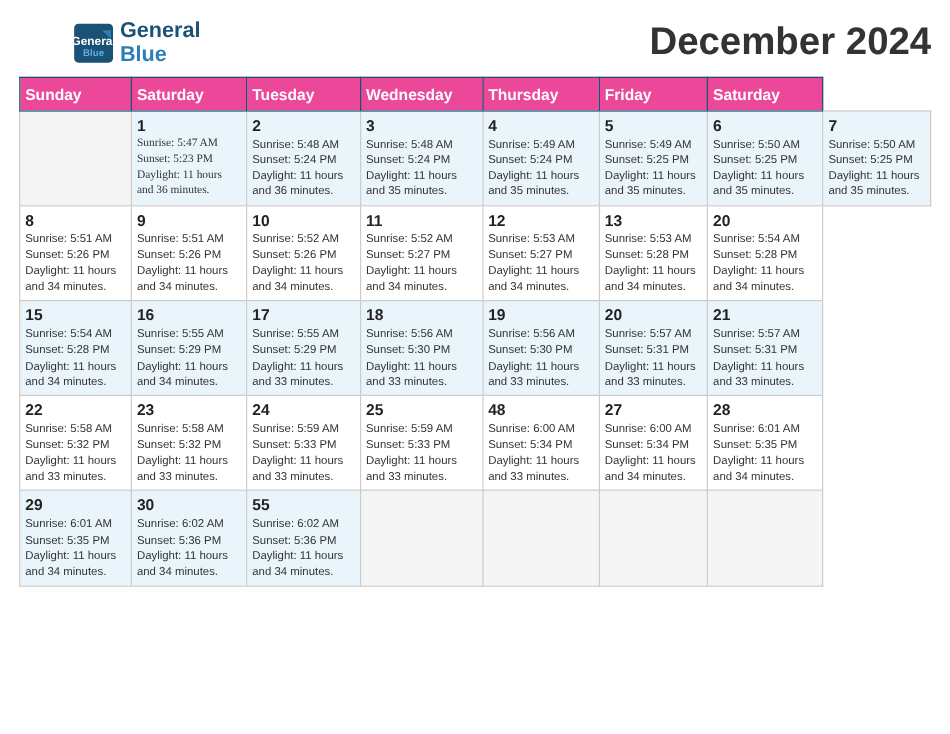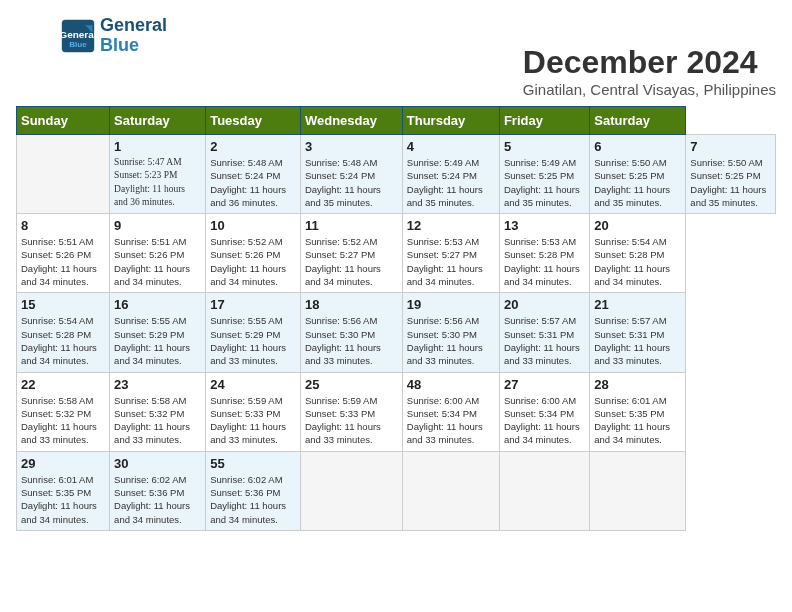--- a/index.html
+++ b/index.html
@@ -29,39 +29,38 @@
     }
     .logo-text span {
       color: #2980b9;
     }
     .logo-icon {
       width: 36px;
       height: 36px;
       margin-right: 4px;
     }
     .title-area {
-      text-align: left;
-      margin-top: 28px;
+      text-align: center;
     }
     .month-title {
       font-size: 32px;
       font-weight: bold;
       color: #333;
     }
     .location-title {
       font-size: 15px;
       color: #555;
     }
     table {
       width: 100%;
       border-collapse: collapse;
       font-size: 10px;
     }
     thead tr th {
-      background-color: #4d7c0f;
+      background-color: #ec4899;
       color: #fff;
       padding: 6px 4px;
       text-align: left;
       font-size: 13px;
       font-weight: bold;
       border: 1px solid #1a5276;
     }
     tbody tr td {
       border: 1px solid #ccc;
       padding: 4px 4px;
@@ -102,21 +101,20 @@
       <polygon points="28,8 36,16 36,8" fill="#2980b9"></polygon>
     </svg>
     <div>
       <div class="logo-text">
         General<br><span>Blue</span>
       </div>
     </div>
   </div>
   <div class="title-area">
     <div class="month-title">December 2024</div>
-    <div class="location-title">Ginatilan, Central Visayas, Philippines</div>
   </div>
 </div>
 
 <table>
   <thead>
     <tr>
     <th>Sunday</th>
         <th>Saturday</th>
         <th>Tuesday</th>
         <th>Wednesday</th>

